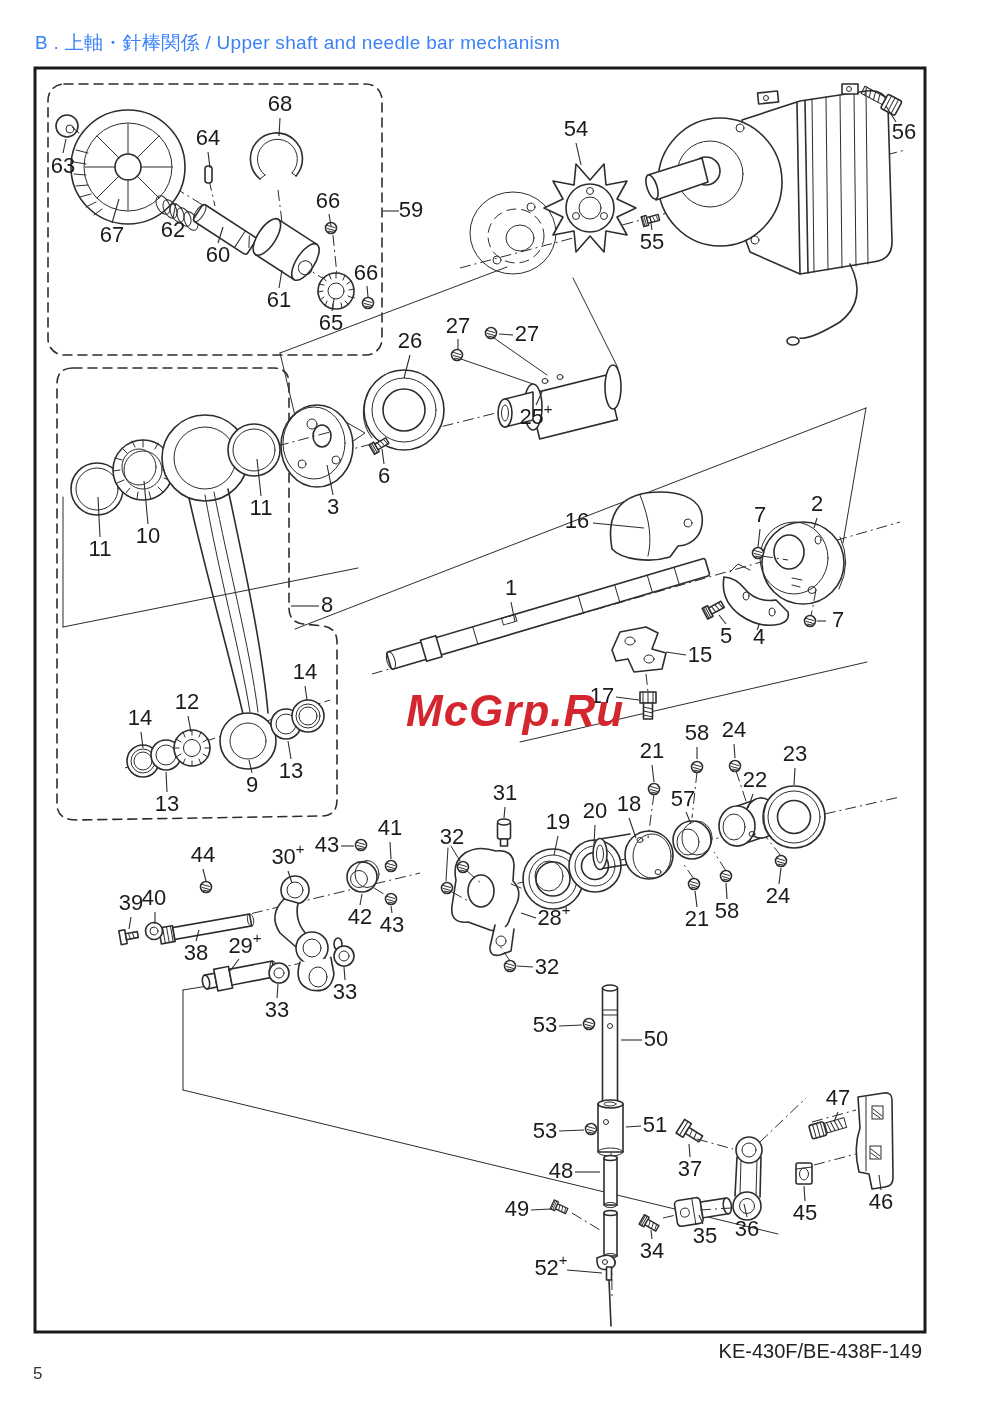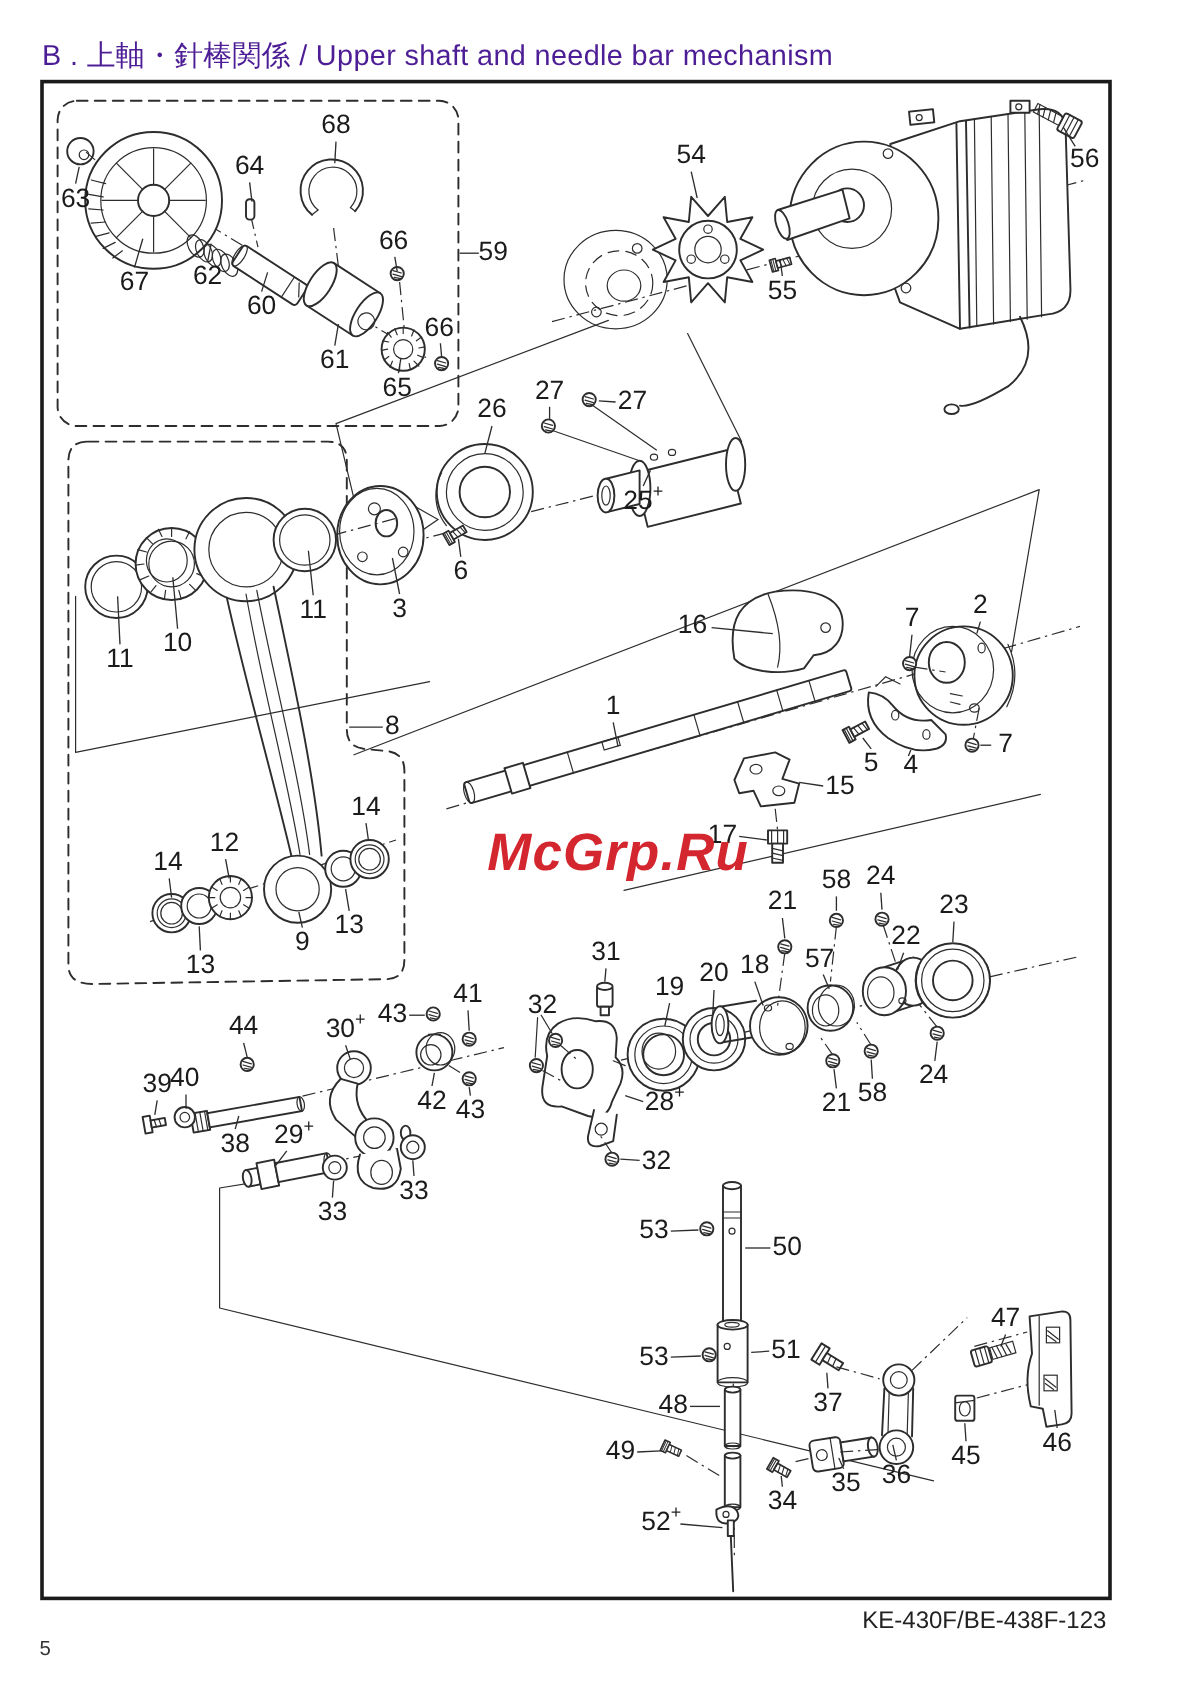--- a/index.html
+++ b/index.html
@@ -1,18 +1,18 @@
 <!DOCTYPE html>
 <html><head>
 <meta charset="utf-8">
 <style>
   html,body{margin:0;padding:0;background:#ffffff;}
   .page{position:relative;width:1000px;height:1414px;background:#fff;overflow:hidden;
         font-family:"Liberation Sans",sans-serif;color:#1c1c1c;}
-  .hdr{position:absolute;left:35px;top:30px;font-size:24px;letter-spacing:.3px;color:#4c1d95;white-space:nowrap;}
+  .hdr{position:absolute;left:35px;top:30px;font-size:19px;letter-spacing:.3px;color:#3b82f6;white-space:nowrap;}
   .ftr{position:absolute;right:78px;top:1340px;font-size:20px;color:#222;}
   .pgnum{position:absolute;left:33px;top:1364px;font-size:17px;color:#333;}
   .wm{position:absolute;left:406px;top:686px;font-size:44px;font-style:italic;font-weight:600;
       letter-spacing:1px;font-family:"Liberation Sans",sans-serif;white-space:nowrap;text-align:center;}
   svg{position:absolute;left:0;top:0;}
   .s{stroke:#2d2d2d;fill:none;stroke-width:1.6;stroke-linecap:round;stroke-linejoin:round;}
   .f{stroke:#2d2d2d;fill:#ffffff;stroke-width:1.6;stroke-linecap:round;stroke-linejoin:round;}
   .t{stroke:#2d2d2d;fill:none;stroke-width:1;stroke-linecap:round;}
   .dash{stroke-dasharray:9 6;}
   .dd{stroke:#2d2d2d;fill:none;stroke-width:1;stroke-dasharray:11 4 2 4;}
@@ -651,15 +651,15 @@
         <line x1="805" y1="1201" x2="804" y2="1186" class="lead"></line>
         <text x="805" y="1214" class="plbl">45</text>
         <line x1="881" y1="1190" x2="879" y2="1175" class="lead"></line>
         <text x="881" y="1203" class="plbl">46</text>
         <line x1="838" y1="1112" x2="834" y2="1122" class="lead"></line>
         <text x="838" y="1099" class="plbl">47</text>
       </g>
   </svg>
 
   <div class="wm" style="color: rgb(212, 38, 46);">McGrp.Ru</div>
-  <div class="ftr">KE-430F/BE-438F-123</div>
+  <div class="ftr">KE-430F/BE-438F-149</div>
   <div class="pgnum">5</div>
 </div>
 
 </body></html>

